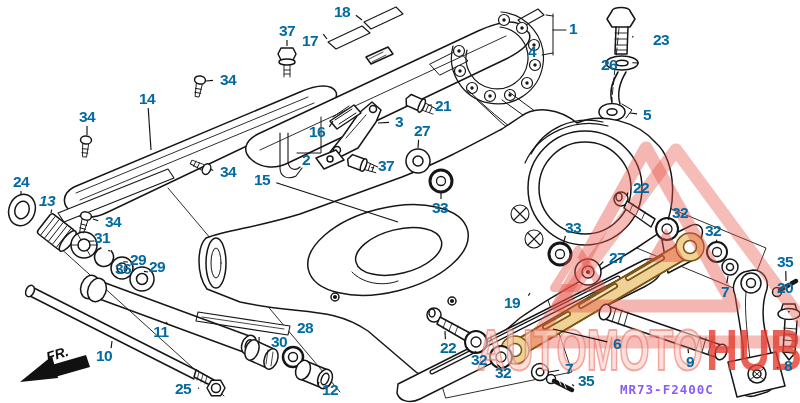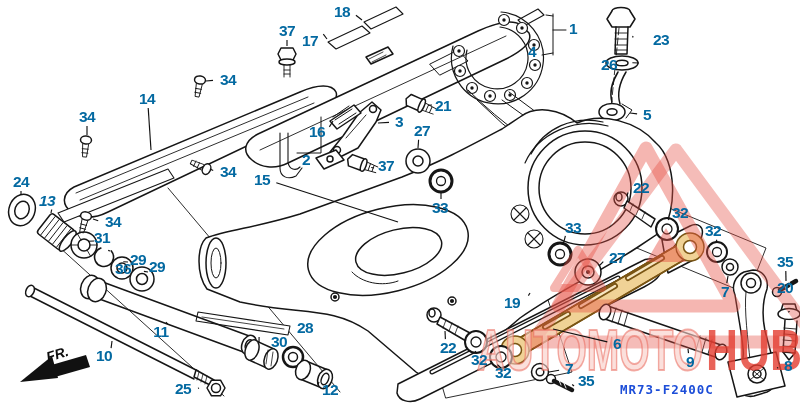--- a/index.html
+++ b/index.html
@@ -7,21 +7,21 @@
          font-family:"Liberation Sans",sans-serif;}
   #stage svg{position:absolute;left:0;top:0;}
   #art-svg{z-index:1;}
   #wm-svg{z-index:2;pointer-events:none;}
   #anno-svg{z-index:3;pointer-events:none;}
   #labels{position:absolute;inset:0;z-index:4;pointer-events:none;}
   .part-label{position:absolute;transform:translate(-50%,-50%);
       font:700 15.5px "Liberation Sans",sans-serif;color:#0369a1;letter-spacing:-0.5px;
       white-space:nowrap;}
   #code-label{position:absolute;left:620px;top:382px;z-index:4;
-      font:700 12.5px "DejaVu Sans Mono",monospace;letter-spacing:1px;color:#1d4ed8;}
+      font:700 12.5px "DejaVu Sans Mono",monospace;letter-spacing:1px;color:#8b5cf6;}
   #fr-label{position:absolute;left:46px;top:346px;z-index:4;
       font:700 italic 14px "Liberation Sans",sans-serif;color:#0d0d0d;
       transform:rotate(-17deg);}
 </style>
 </head>
 <body>
 
 <div id="stage">
 
 <svg id="art-svg" width="800" height="403" viewBox="0 0 800 403">

